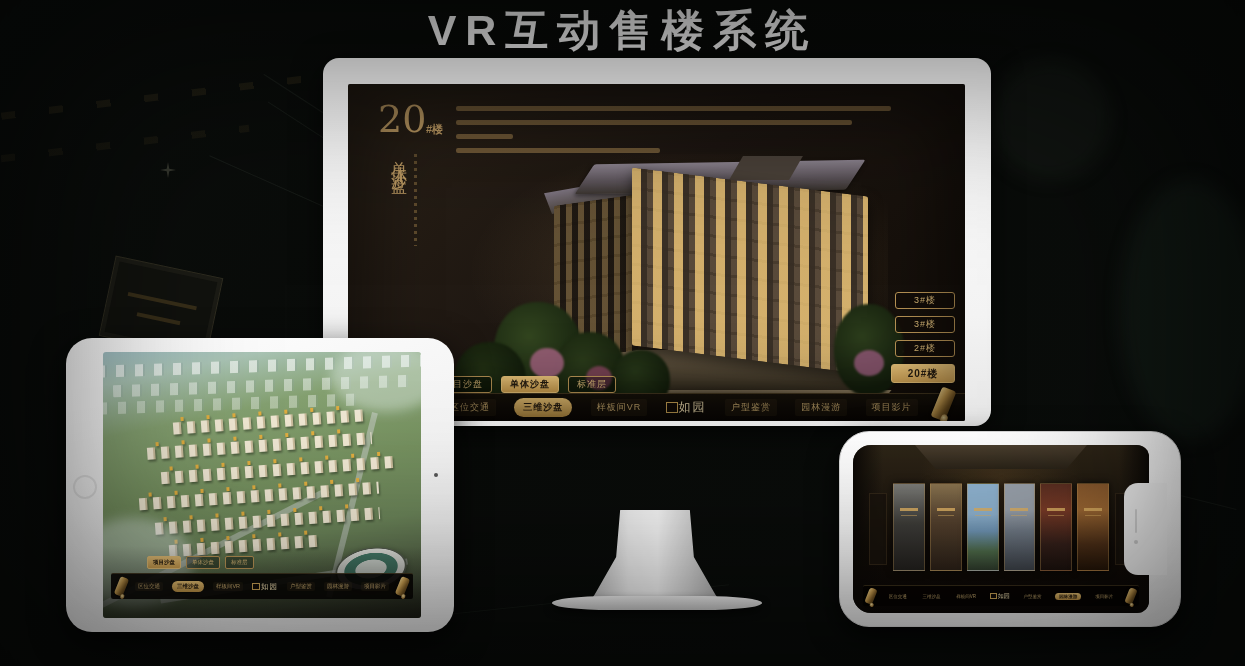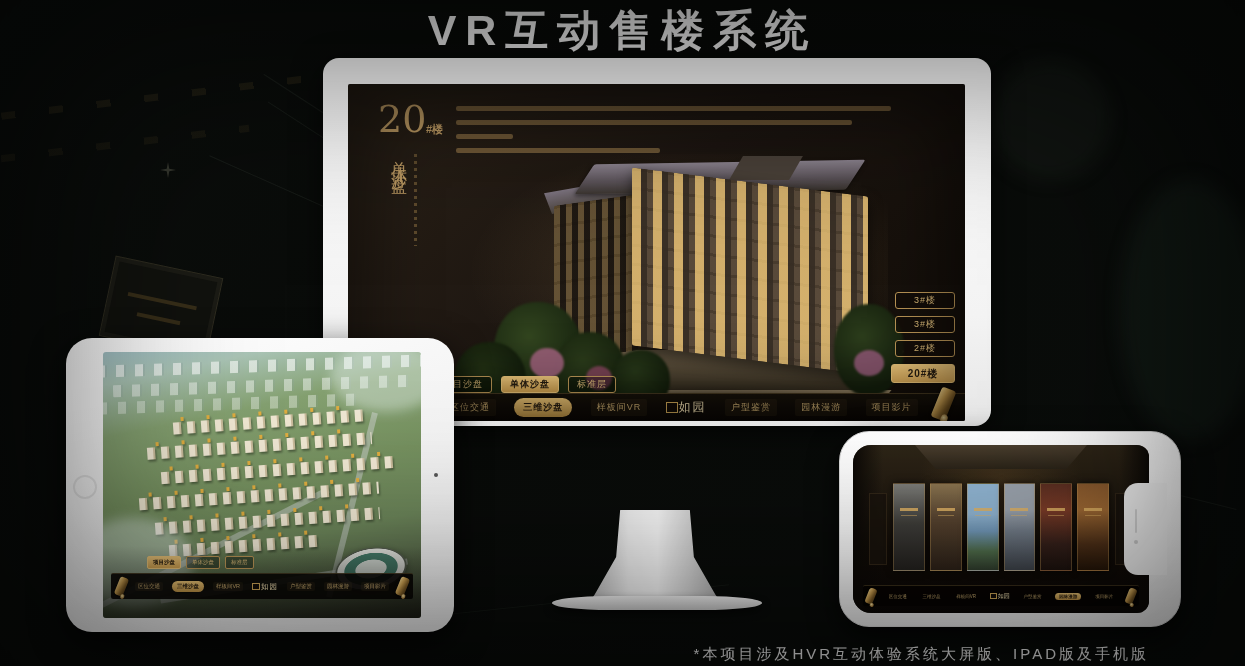--- a/index.html
+++ b/index.html
@@ -356,15 +356,14 @@
           <div class="scroll-orn"></div>
         </div>
       </div>
       <div class="p-notch">
         <div class="p-slit"></div>
         <div class="p-cam"></div>
       </div>
     </div>
   </div>
 
-  <div class="caption">*本项目涉及HVR互动体验系统大屏版、IPAD版及手机版</div>
 
 </div>
 
 </body></html>

